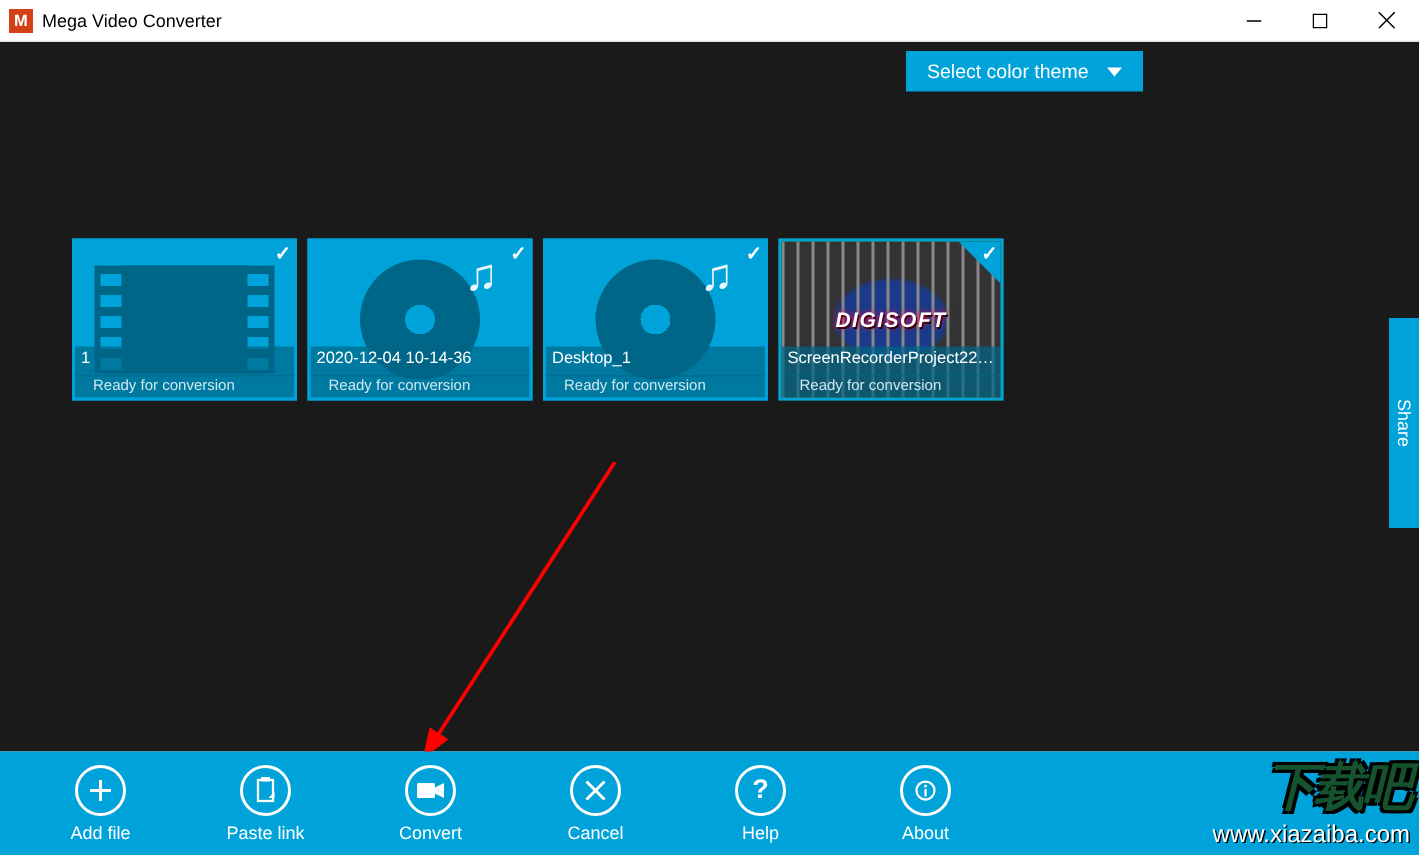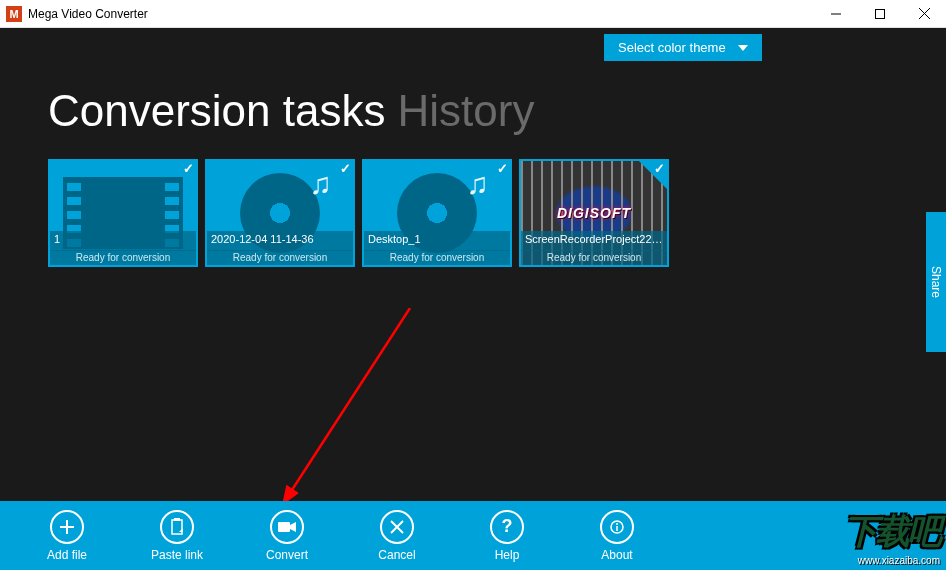--- a/index.html
+++ b/index.html
@@ -114,23 +114,22 @@
   font-size: 11px;
   white-space: nowrap;
   overflow: hidden;
   text-overflow: ellipsis;
 }
 .tile-status {
   position: absolute;
   bottom: 0; left: 0; right: 0;
   color: #cde8f0;
   font-size: 10px;
-  padding: 2px 22px;
+  padding: 2px 12px;
   background: rgba(0,102,136,0.7);
-  text-align: center;
 }
 .share-tab {
   position: absolute;
   right: 0; top: 184px;
   width: 20px; height: 140px;
   background: #00a3d9;
   color: #fff;
   display: flex;
   align-items: center;
   justify-content: center;
@@ -180,21 +179,21 @@
 }
 .wm-big {
   font-size: 34px;
   font-weight: 900;
   color: #14532d;
   text-shadow: 2px 2px 0 #000, -2px -2px 0 #000, 2px -2px 0 #000, -2px 2px 0 #000;
   font-style: italic;
   letter-spacing: -2px;
 }
 .wm-url {
-  font-size: 10px;
+  font-size: 16px;
   color: #fff;
   text-shadow: 1px 1px 0 #000;
 }
 
 .filmstrip {
   width: 120px; height: 72px;
   background:
     linear-gradient(#006688,#006688) center/88px 72px no-repeat,
     #006688;
   position: relative;
@@ -257,23 +256,20 @@
   </div>
 </div>
 
 <div class="main">
 
   <div class="theme-btn">
     <span>Select color theme</span>
     <span class="tri"></span>
   </div>
 
-  <div class="heading">
-    <span>Conversion tasks</span><span class="inactive">History</span>
-  </div>
 
   <div class="tiles">
 
     <div class="tile">
       <div class="tile-media">
           <div class="filmstrip"></div>
         </div>
       <div class="tile-check"></div>
       <div class="tile-overlay">
           <div class="tile-name">1</div>
@@ -282,21 +278,21 @@
     </div>
 
     <div class="tile">
       <div class="tile-media">
           <div class="disc">
             <span class="note">♫</span>
           </div>
         </div>
       <div class="tile-check"></div>
       <div class="tile-overlay">
-          <div class="tile-name">2020-12-04 11-14-36</div>
+          <div class="tile-name">2020-12-04 10-14-36</div>
         </div>
       <div class="tile-status">Ready for conversion</div>
     </div>
 
     <div class="tile">
       <div class="tile-media">
           <div class="disc">
             <span class="note">♫</span>
           </div>
         </div>

